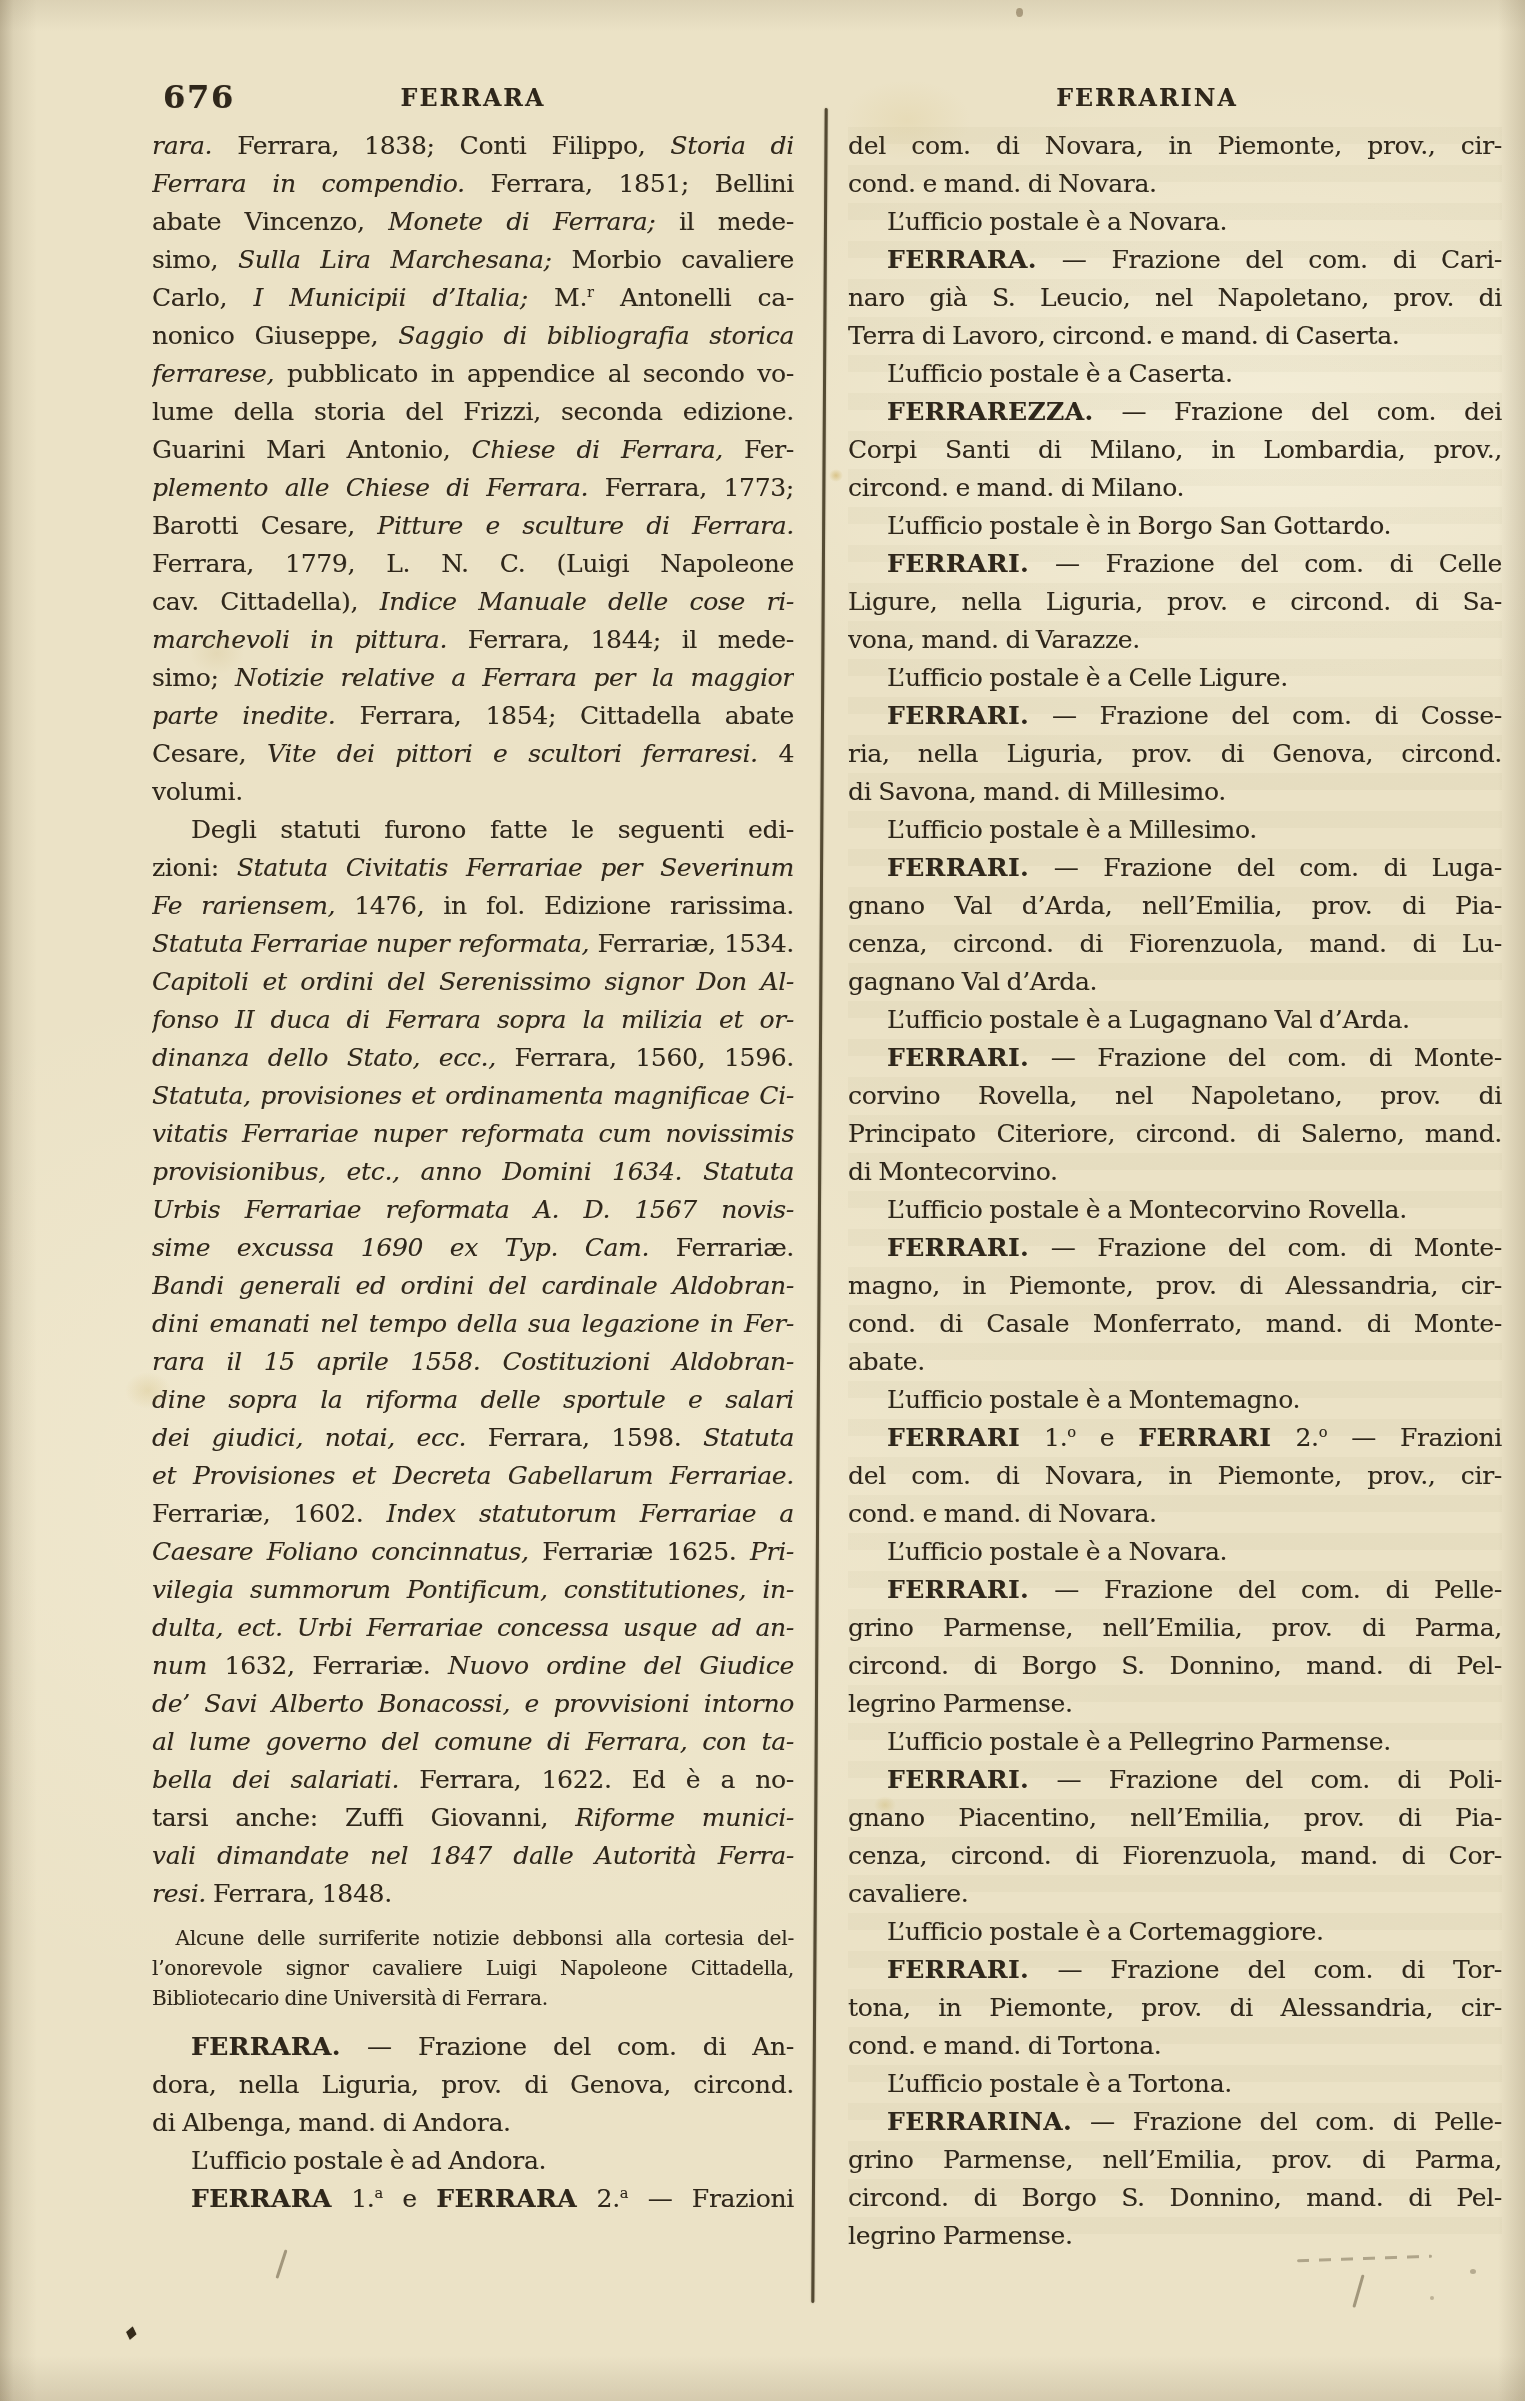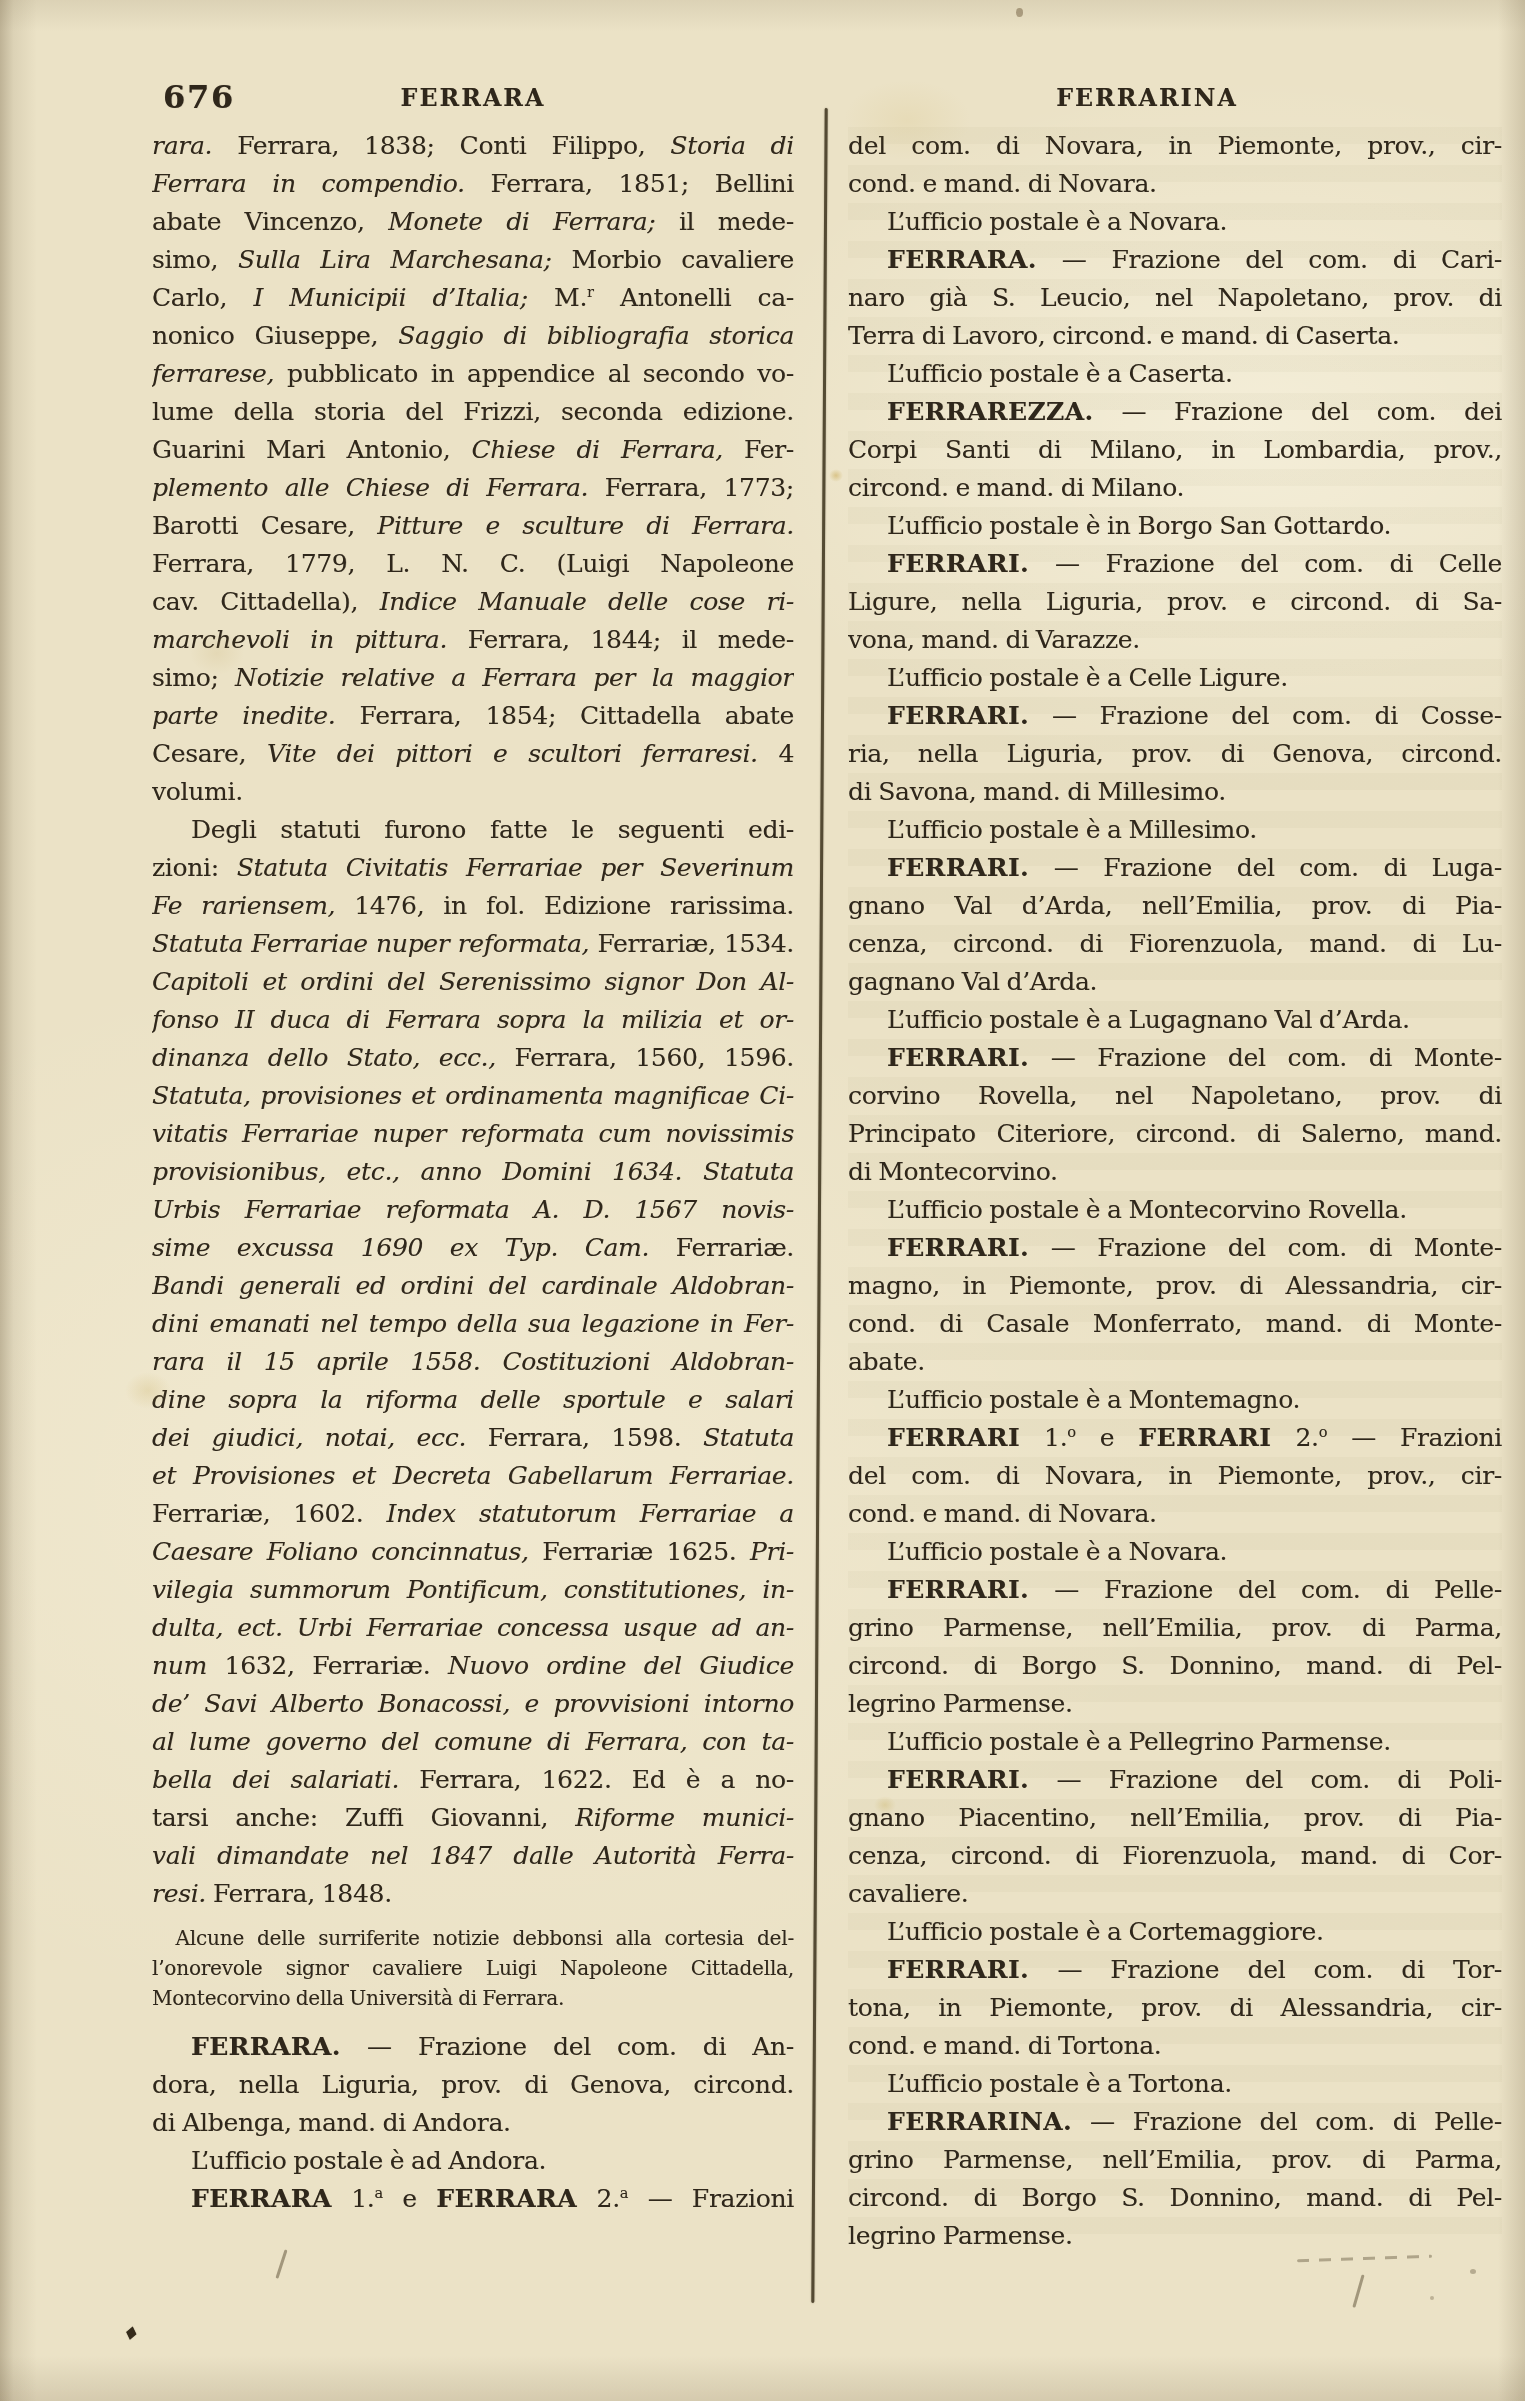--- a/index.html
+++ b/index.html
@@ -131,21 +131,21 @@
     <div class="line"><i>dulta, ect. Urbi Ferrariae concessa usque ad an-</i></div>
     <div class="line"><i>num</i> 1632, Ferrariæ. <i>Nuovo ordine del Giudice</i></div>
     <div class="line"><i>de’ Savi Alberto Bonacossi, e provvisioni intorno</i></div>
     <div class="line"><i>al lume governo del comune di Ferrara, con ta-</i></div>
     <div class="line"><i>bella dei salariati.</i> Ferrara, 1622. Ed è a no-</div>
     <div class="line">tarsi anche: Zuffi Giovanni, <i>Riforme munici-</i></div>
     <div class="line"><i>vali dimandate nel 1847 dalle Autorità Ferra-</i></div>
     <div class="line nojust"><i>resi.</i> Ferrara, 1848.</div>
     <div class="line small indent" style="margin-top: 10px;">Alcune delle surriferite notizie debbonsi alla cortesia del-</div>
     <div class="line small">l’onorevole signor cavaliere Luigi Napoleone Cittadella,</div>
-    <div class="line small nojust">Montecorvino della Università di Ferrara.</div>
+    <div class="line small nojust">Bibliotecario dine Università di Ferrara.</div>
     <div class="line indent" style="margin-top: 15px;"><b>FERRARA.</b> — Frazione del com. di An-</div>
     <div class="line">dora, nella Liguria, prov. di Genova, circond.</div>
     <div class="line nojust">di Albenga, mand. di Andora.</div>
     <div class="line indent nojust">L’ufficio postale è ad Andora.</div>
     <div class="line indent"><b>FERRARA</b> 1.<sup>a</sup> e <b>FERRARA</b> 2.<sup>a</sup> — Frazioni</div>
   </div>
 <div id="right-col" class="col">
     <div class="line">del com. di Novara, in Piemonte, prov., cir-</div>
     <div class="line nojust">cond. e mand. di Novara.</div>
     <div class="line indent nojust">L’ufficio postale è a Novara.</div>

